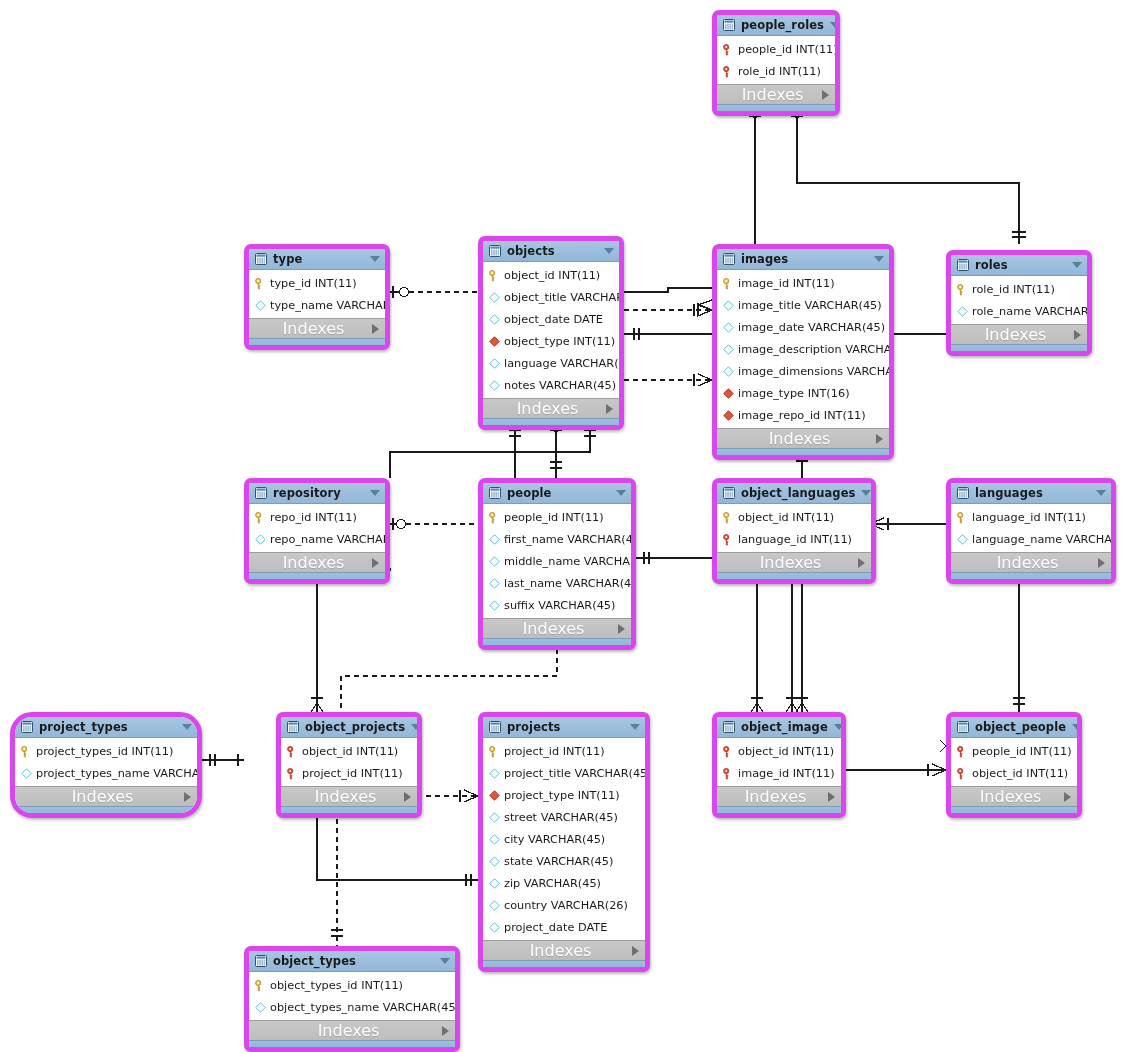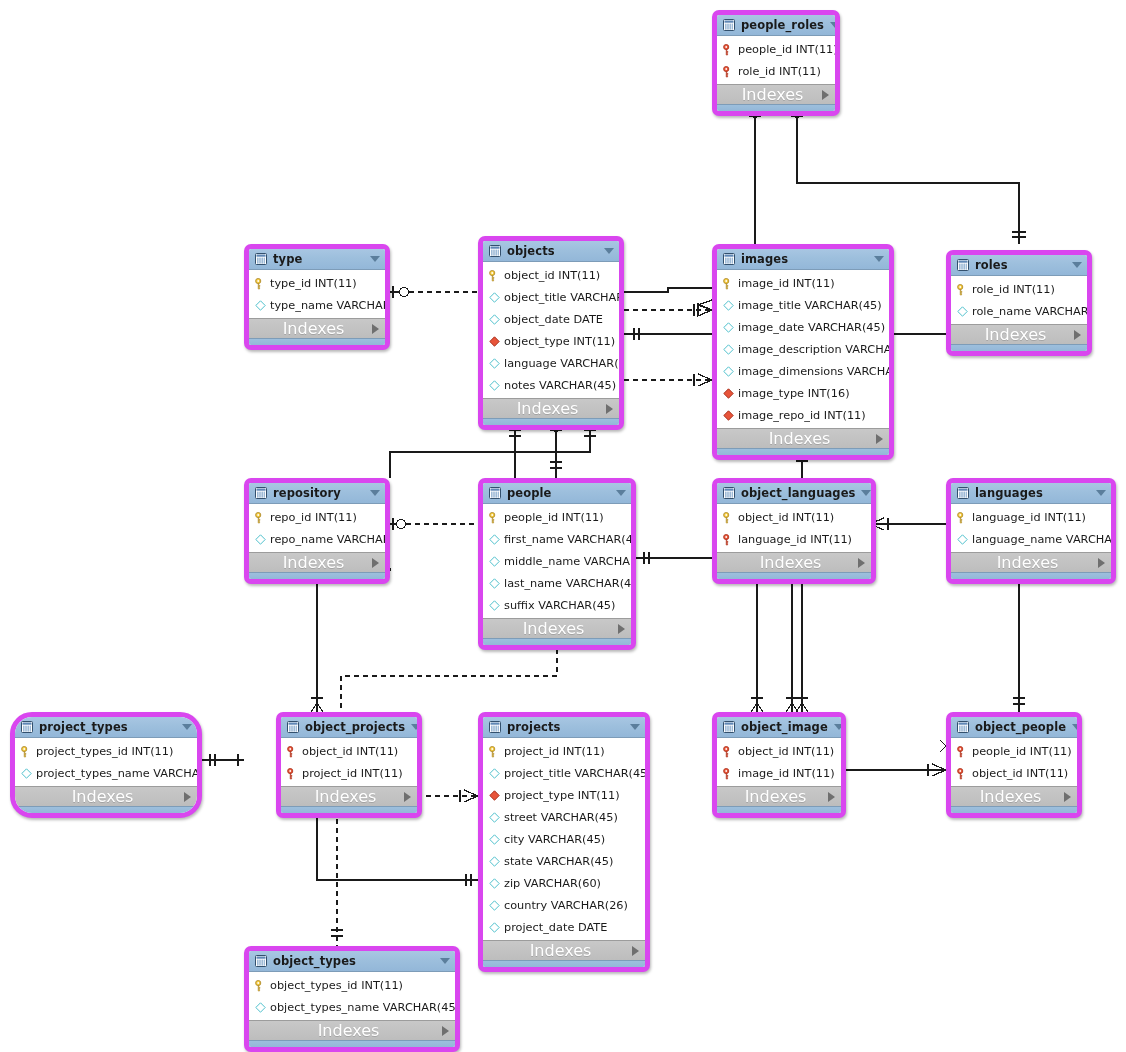--- a/index.html
+++ b/index.html
@@ -924,21 +924,21 @@
               </svg>
             </span>
             <span class="col-label">state VARCHAR(45)</span>
           </div>
           <div class="col-row">
             <span class="col-ico">
               <svg width="11" height="11" viewBox="0 0 11 11">
                 <path d="M5.5 0.8 L10.2 5.5 L5.5 10.2 L0.8 5.5 Z" fill="#ffffff" stroke="#4fc0cc" stroke-width="1"></path>
               </svg>
             </span>
-            <span class="col-label">zip VARCHAR(60)</span>
+            <span class="col-label">zip VARCHAR(45)</span>
           </div>
           <div class="col-row">
             <span class="col-ico">
               <svg width="11" height="11" viewBox="0 0 11 11">
                 <path d="M5.5 0.8 L10.2 5.5 L5.5 10.2 L0.8 5.5 Z" fill="#ffffff" stroke="#4fc0cc" stroke-width="1"></path>
               </svg>
             </span>
             <span class="col-label">country VARCHAR(26)</span>
           </div>
           <div class="col-row">

